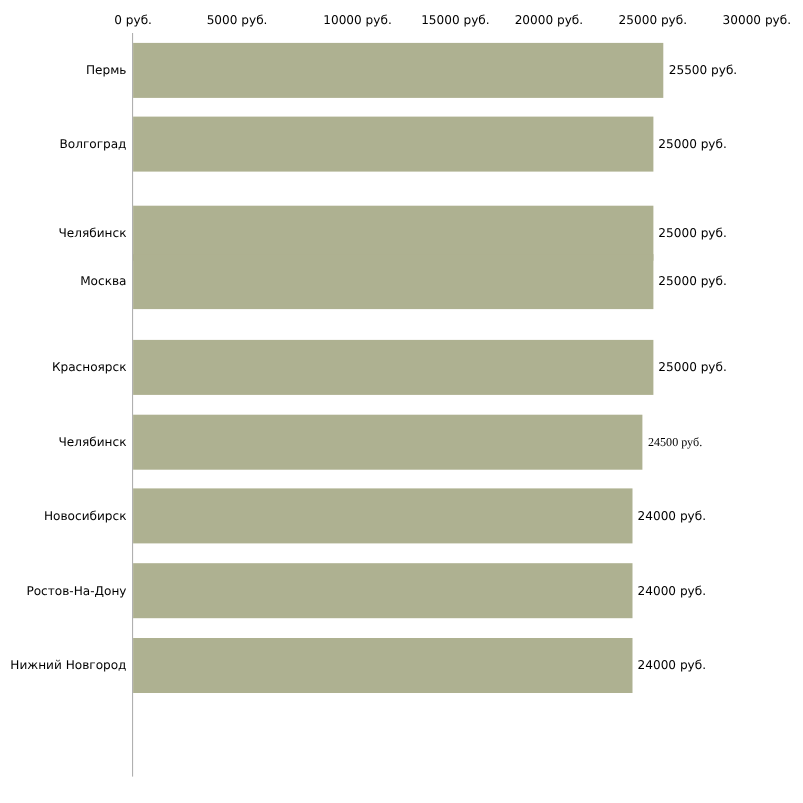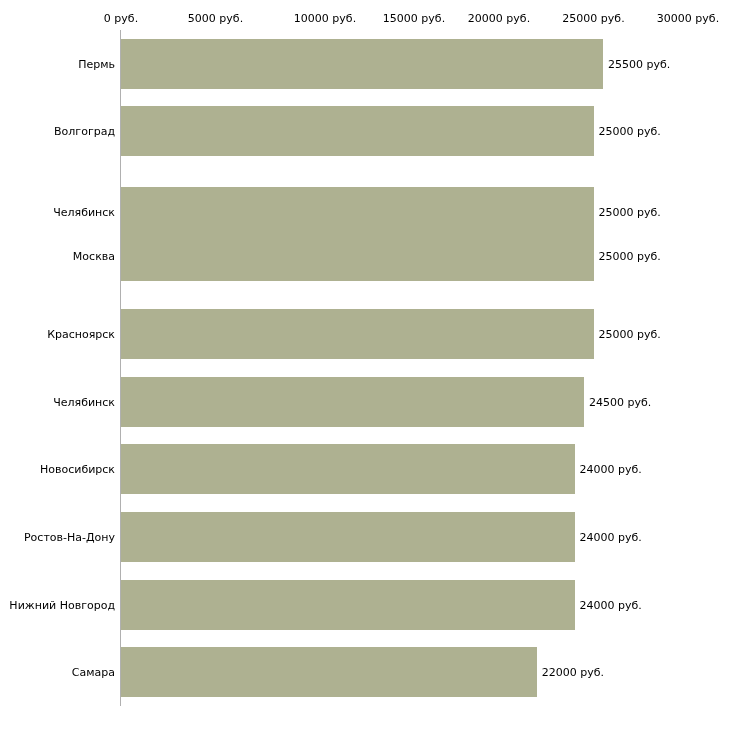--- a/index.html
+++ b/index.html
@@ -119,36 +119,31 @@
         <div class="val-label" style="left: 598.5px;">25000 руб.</div>
       </div>
       <div class="row" style="top: 270.4px; height: 67.6px;">
         <div class="cat-label">Красноярск</div>
         <div class="bar" style="width: 472.5px; background: rgb(174, 177, 145);"></div>
         <div class="val-label" style="left: 598.5px;">25000 руб.</div>
       </div>
       <div class="row" style="top: 338px; height: 67.6px;">
         <div class="cat-label">Челябинск</div>
         <div class="bar" style="width: 463.05px; background: rgb(174, 177, 145);"></div>
-        <div class="val-label" style="left: 589.05px;">24500 руб.</div>
+        <div class="val-label" style="left: 589.05px; font-family: Liberation Serif, serif;">24500 руб.</div>
       </div>
       <div class="row" style="top: 405.6px; height: 67.6px;">
         <div class="cat-label">Новосибирск</div>
         <div class="bar" style="width: 453.6px; background: rgb(174, 177, 145);"></div>
         <div class="val-label" style="left: 579.6px;">24000 руб.</div>
       </div>
       <div class="row" style="top: 473.2px; height: 67.6px;">
         <div class="cat-label">Ростов-На-Дону</div>
         <div class="bar" style="width: 453.6px; background: rgb(174, 177, 145);"></div>
         <div class="val-label" style="left: 579.6px;">24000 руб.</div>
       </div>
       <div class="row" style="top: 540.8px; height: 67.6px;">
         <div class="cat-label">Нижний Новгород</div>
         <div class="bar" style="width: 453.6px; background: rgb(174, 177, 145);"></div>
         <div class="val-label" style="left: 579.6px;">24000 руб.</div>
       </div>
-      <div class="row" style="top: 608.4px; height: 67.6px;">
-        <div class="cat-label">Самара</div>
-        <div class="bar" style="width: 415.8px; background: rgb(174, 177, 145);"></div>
-        <div class="val-label" style="left: 541.8px;">22000 руб.</div>
-      </div>
     </div>
 </div>
 
 </body></html>

